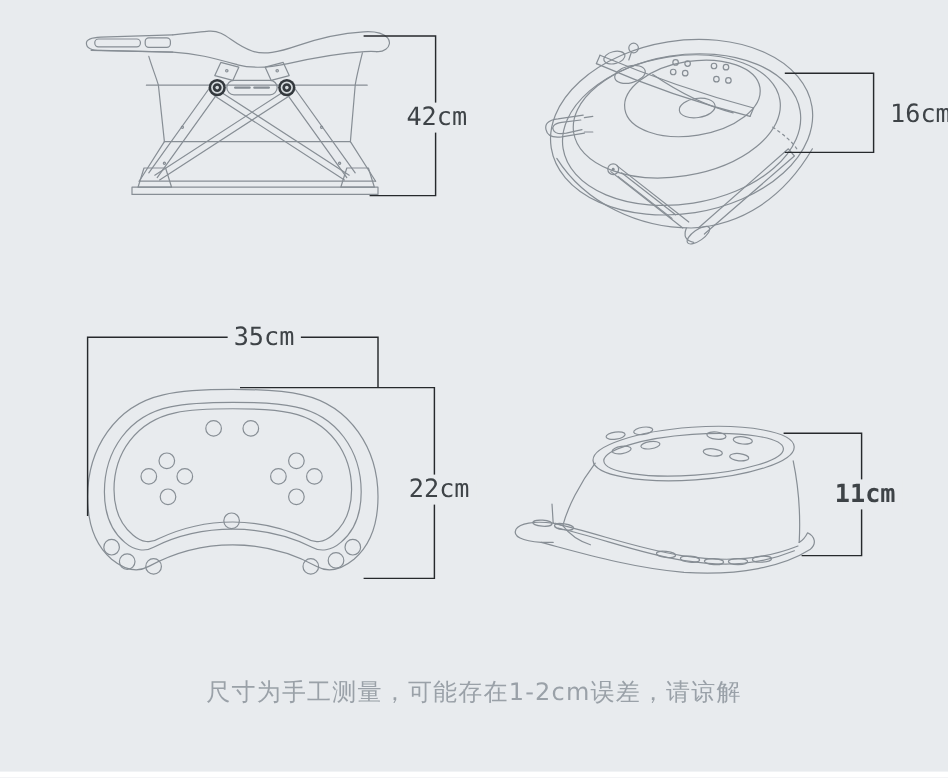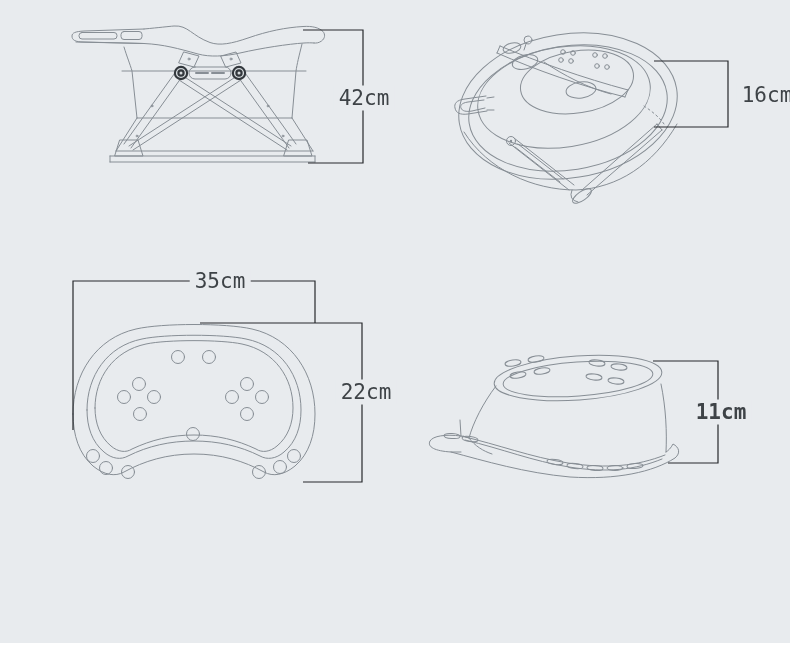--- a/index.html
+++ b/index.html
@@ -193,18 +193,19 @@
     <path class="dim" d="M303,30 L363,30 L363,163 L308,163"></path>
     <path class="dim" d="M654,61 L728,61 L728,127 L654,127"></path>
     <path class="dim" d="M73,430 L73,281 L315,281 L315,323"></path>
     <path class="dim" d="M200,323 L362,323 L362,482 L303,482"></path>
     <path class="dim" d="M653,361 L718,361 L718,463 L668,463"></path>
   </svg>
 
   <div class="dim-label" style="left:364px;top:98px;">42cm</div>
   <div class="dim-label" style="left:767px;top:95px;">16cm</div>
   <div class="dim-label" style="left:208px;top:281px;margin-left:12px;">35cm</div>
-  <div class="dim-label" style="left:366px;top:392px;">22cm</div>
+  <div class="dim-label" style="left:366px;top:408px;">22cm</div>
   <div class="dim-label" style="left:721px;top:412px;font-weight:bold;">11cm</div>
 
+  <div class="note">尺寸为手工测量，可能存在1-2cm误差，请谅解</div>
 
   <div class="bottom-strip"></div>
 </div>
 
 </body></html>

